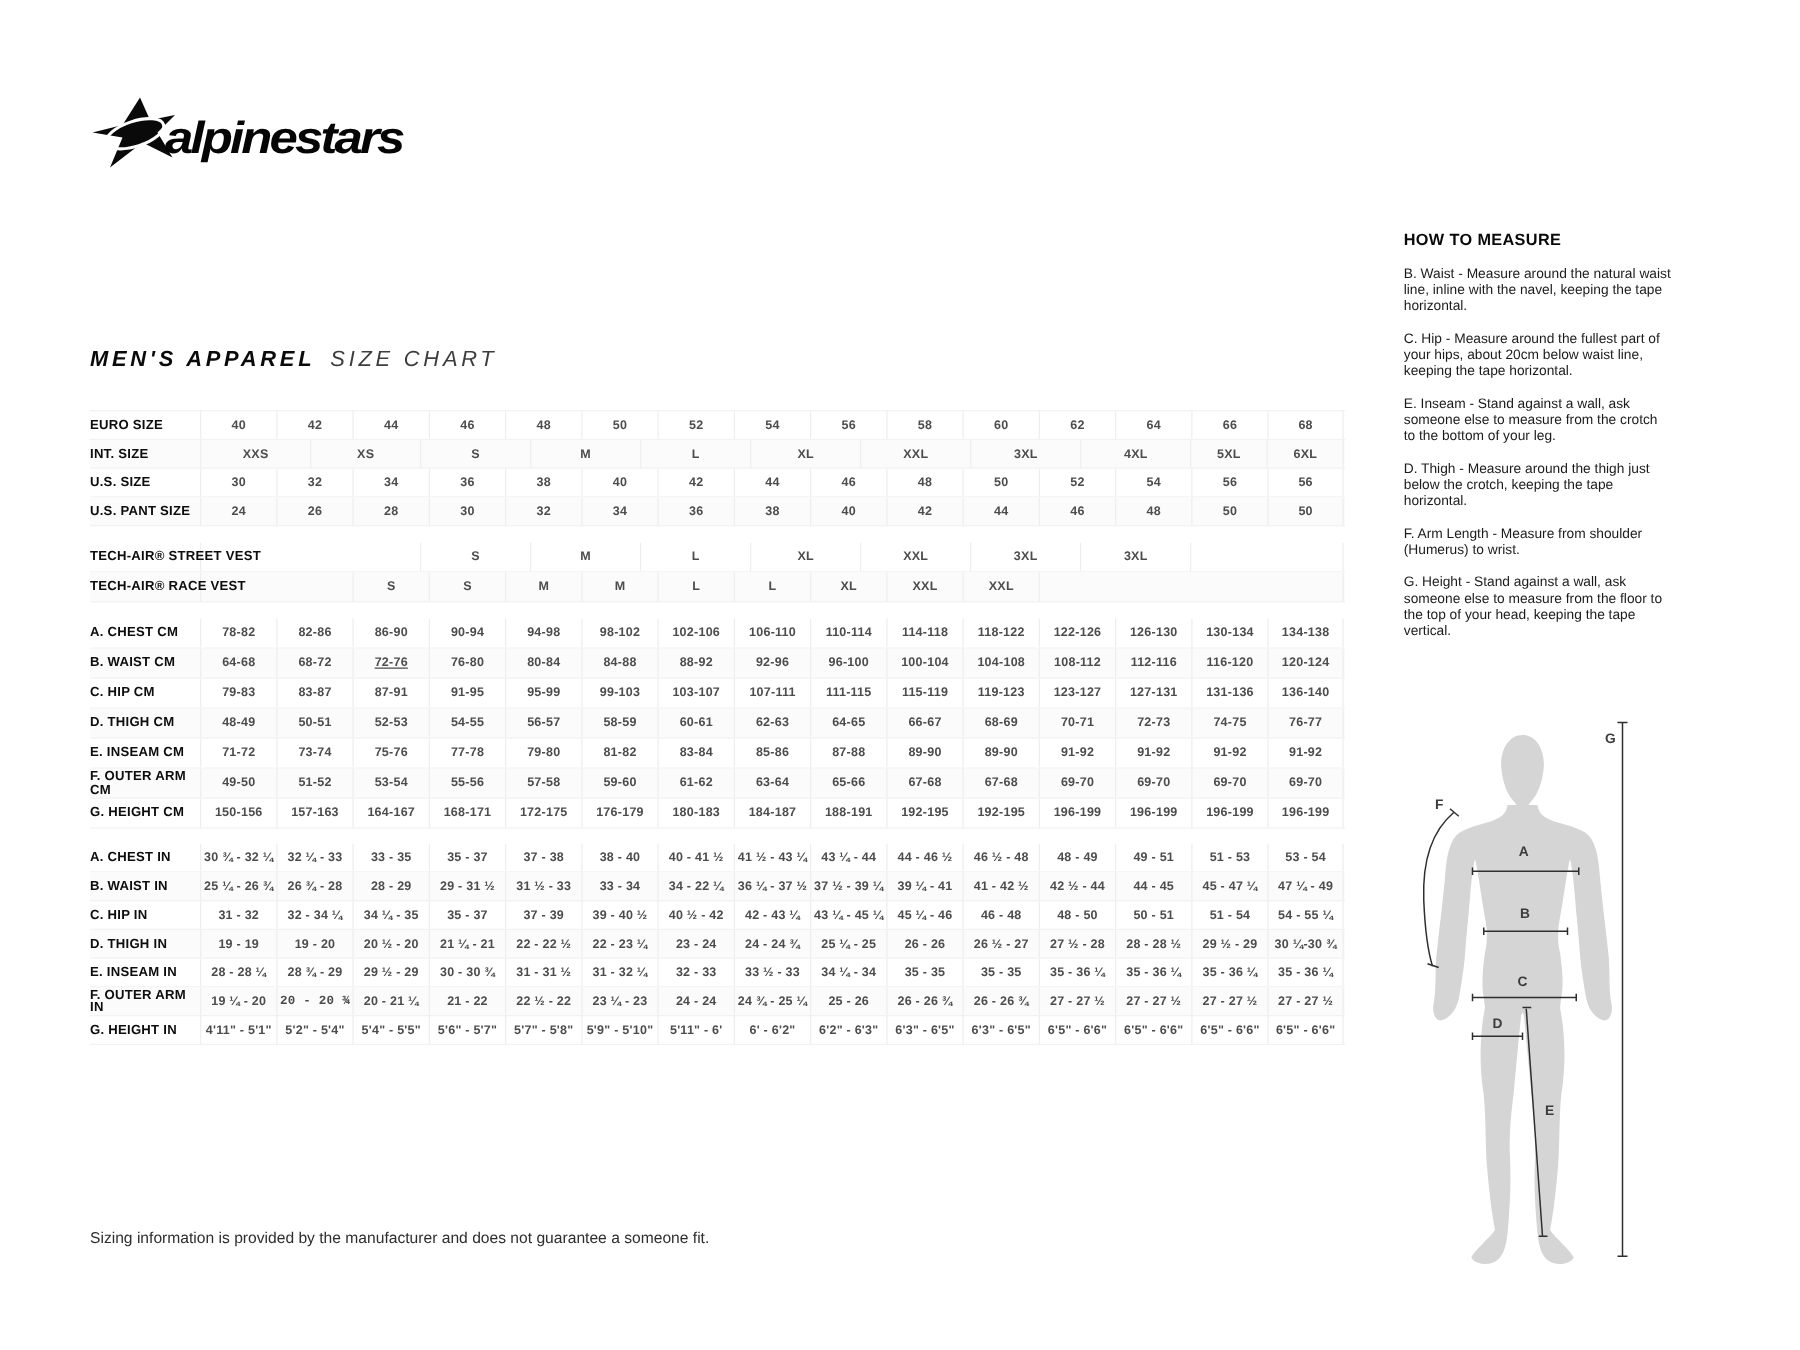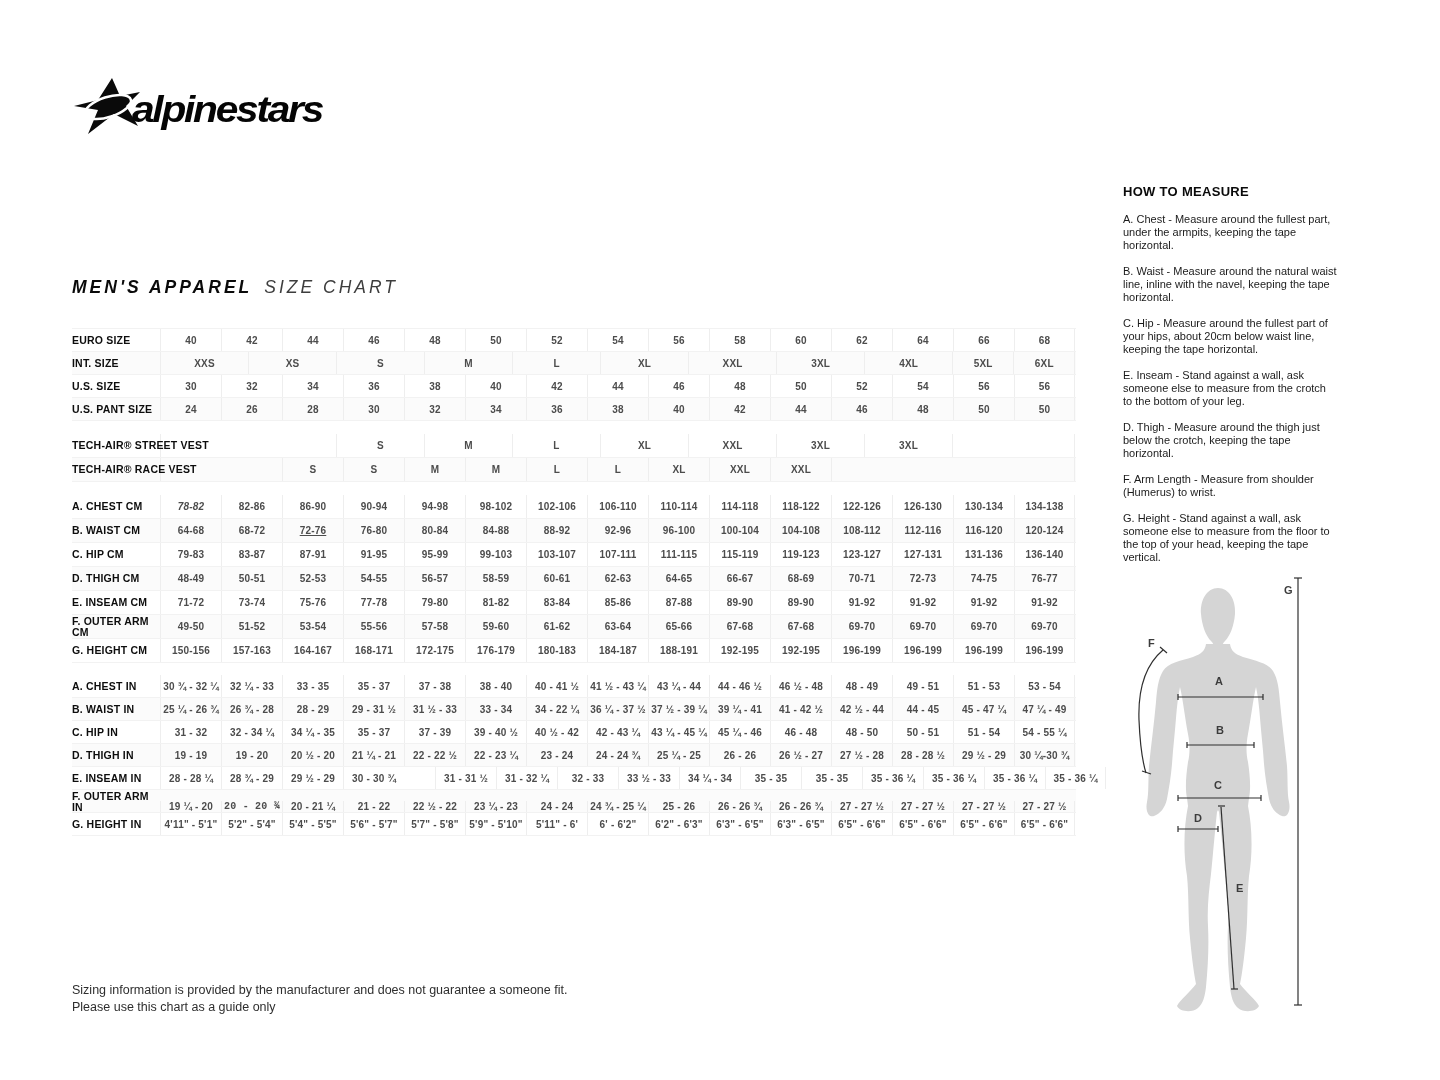--- a/index.html
+++ b/index.html
@@ -155,21 +155,21 @@
           <div class="t-cell" style="width: 61px;">XL</div>
           <div class="t-cell" style="width: 61px;">XXL</div>
           <div class="t-cell" style="width: 61px;">XXL</div>
           <div class="t-cell blank" style="width: 244px;"></div>
         </div>
       </div>
       <div class="t-spacer" style="height: 13px;"></div>
       <div class="t-row" style="height: 23px;">
         <div class="t-label">A. CHEST CM</div>
         <div class="t-cells">
-          <div class="t-cell" style="width: 61px; font-style: italic;">78-82</div>
+          <div class="t-cell" style="width: 61px;">78-82</div>
           <div class="t-cell" style="width: 61px;">82-86</div>
           <div class="t-cell" style="width: 61px;">86-90</div>
           <div class="t-cell" style="width: 61px;">90-94</div>
           <div class="t-cell" style="width: 61px;">94-98</div>
           <div class="t-cell" style="width: 61px;">98-102</div>
           <div class="t-cell" style="width: 61px;">102-106</div>
           <div class="t-cell" style="width: 61px;">106-110</div>
           <div class="t-cell" style="width: 61px;">110-114</div>
           <div class="t-cell" style="width: 61px;">114-118</div>
           <div class="t-cell" style="width: 61px;">118-122</div>
@@ -380,34 +380,34 @@
           <div class="t-cell" style="width: 61px;">30 ¼-30 ¾</div>
         </div>
       </div>
       <div class="t-row" style="height: 22px;">
         <div class="t-label">E. INSEAM IN</div>
         <div class="t-cells">
           <div class="t-cell" style="width: 61px;">28 - 28 ¼</div>
           <div class="t-cell" style="width: 61px;">28 ¾ - 29</div>
           <div class="t-cell" style="width: 61px;">29 ½ - 29</div>
           <div class="t-cell" style="width: 61px;">30 - 30 ¾</div>
-          <div class="t-cell" style="width: 61px; margin-left: 31px;">31 - 31 ½</div>
+          <div class="t-cell" style="width: 61px;">31 - 31 ½</div>
           <div class="t-cell" style="width: 61px;">31 - 32 ¼</div>
           <div class="t-cell" style="width: 61px;">32 - 33</div>
           <div class="t-cell" style="width: 61px;">33 ½ - 33</div>
           <div class="t-cell" style="width: 61px;">34 ¼ - 34</div>
           <div class="t-cell" style="width: 61px;">35 - 35</div>
           <div class="t-cell" style="width: 61px;">35 - 35</div>
           <div class="t-cell" style="width: 61px;">35 - 36 ¼</div>
           <div class="t-cell" style="width: 61px;">35 - 36 ¼</div>
           <div class="t-cell" style="width: 61px;">35 - 36 ¼</div>
           <div class="t-cell" style="width: 61px;">35 - 36 ¼</div>
         </div>
       </div>
-      <div class="t-row shade" style="height: 22px; align-items: flex-end;">
+      <div class="t-row shade" style="height: 22px;">
         <div class="t-label">F. OUTER ARM IN</div>
         <div class="t-cells">
           <div class="t-cell" style="width: 61px;">19 ¼ - 20</div>
           <div class="t-cell" style="width: 61px; font-family: Liberation Mono, monospace;">20 - 20 ¾</div>
           <div class="t-cell" style="width: 61px;">20 - 21 ¼</div>
           <div class="t-cell" style="width: 61px;">21 - 22</div>
           <div class="t-cell" style="width: 61px;">22 ½ - 22</div>
           <div class="t-cell" style="width: 61px;">23 ¼ - 23</div>
           <div class="t-cell" style="width: 61px;">24 - 24</div>
           <div class="t-cell" style="width: 61px;">24 ¾ - 25 ¼</div>
@@ -438,21 +438,20 @@
           <div class="t-cell" style="width: 61px;">6'5" - 6'6"</div>
           <div class="t-cell" style="width: 61px;">6'5" - 6'6"</div>
           <div class="t-cell" style="width: 61px;">6'5" - 6'6"</div>
         </div>
       </div>
     </div>
 
   <div class="guide">
     <div class="guide-h">HOW TO MEASURE</div>
     <div>
-        <p class="guide-item">A. Chest - Measure around the fullest part, under the armpits, keeping the tape horizontal.</p>
         <p class="guide-item">B. Waist - Measure around the natural waist line, inline with the navel, keeping the tape horizontal.</p>
         <p class="guide-item">C. Hip - Measure around the fullest part of your hips, about 20cm below waist line, keeping the tape horizontal.</p>
         <p class="guide-item">E. Inseam - Stand against a wall, ask someone else to measure from the crotch to the bottom of your leg.</p>
         <p class="guide-item">D. Thigh - Measure around the thigh just below the crotch, keeping the tape horizontal.</p>
         <p class="guide-item">F. Arm Length - Measure from shoulder (Humerus) to wrist.</p>
         <p class="guide-item">G. Height - Stand against a wall, ask someone else to measure from the floor to the top of your head, keeping the tape vertical.</p>
       </div>
   </div>
 
   <svg class="figure" viewBox="0 0 310 460">
@@ -506,16 +505,15 @@
       <text x="84" y="221">C</text>
       <text x="64" y="254">D</text>
       <text x="106" y="324">E</text>
       <text x="18" y="79">F</text>
       <text x="154" y="26">G</text>
     </g>
   </svg>
 
   <div class="footer">
     <div>Sizing information is provided by the manufacturer and does not guarantee a someone fit.</div>
-    <div>Please use this chart as a guide only</div>
   </div>
 
 </div>
 
 </body></html>

